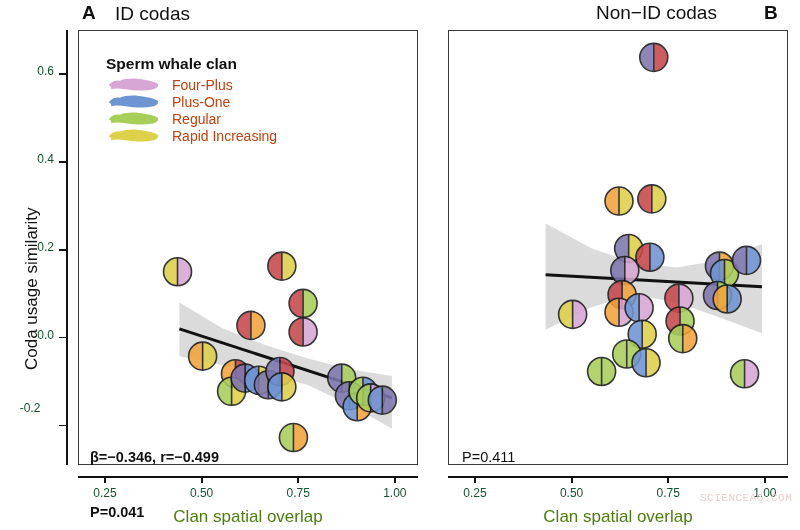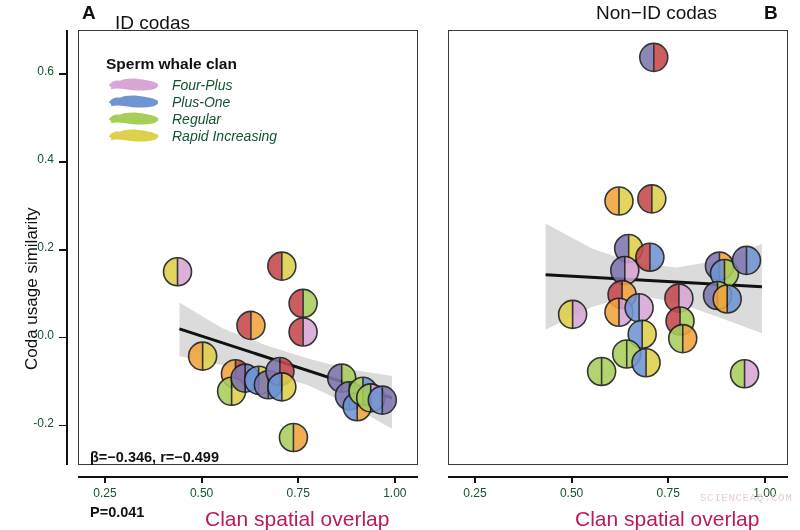--- a/index.html
+++ b/index.html
@@ -11,48 +11,48 @@
   .panel{position:absolute;}
   .panel-title{position:absolute;font-size:19px;color:#111;white-space:nowrap;}
   .panel-letter{position:absolute;font-size:19px;font-weight:bold;color:#111;}
 
   .plotbox{position:absolute;border:1.6px solid #3a3a3a;background:#fff;box-sizing:border-box;overflow:hidden;}
 
   
   .axis-line{position:absolute;background:#111;}
   .tick{position:absolute;background:#111;}
   .ticklabel{position:absolute;font-size:12px;color:#14532d;text-align:center;white-space:nowrap;}
-  .axis-title{position:absolute;font-size:21px;color:#be185d;white-space:nowrap;margin-left:37px;}
+  .axis-title{position:absolute;font-size:17px;color:#4d7c0f;white-space:nowrap;}
   .ylabel{position:absolute;font-size:17px;color:#111;white-space:nowrap;
           transform-origin:0 0;transform:rotate(-90deg);}
 
   
   .legend{position:absolute;}
   .legend-title{font-size:15.5px;font-weight:bold;color:#111;margin-bottom:3px;white-space:nowrap;}
   .legend-row{display:flex;align-items:center;height:17px;}
   .legend-swatch{width:56px;height:15px;flex:0 0 56px;margin-right:10px;}
-  .legend-label{font-size:14px;color:#14532d;white-space:nowrap;font-style:italic;}
+  .legend-label{font-size:14px;color:#c2410c;white-space:nowrap;}
 
   
   .stats{position:absolute;font-size:14.5px;color:#111;line-height:1.25;white-space:pre;}
   .stats.bold{font-weight:bold;}
 
   .watermark{position:absolute;font-size:11px;color:#e9cfcf;letter-spacing:.5px;
              white-space:nowrap;user-select:none;font-family:Liberation Mono, monospace;}
 
   svg{display:block;}
 </style>
 </head>
 <body>
 
 <div id="figure">
 
   <div class="panel">
     <div class="panel-letter" style="left:82px;top:2px;">A</div>
-    <div class="panel-title" style="left:115px;top:12px;">ID codas</div>
+    <div class="panel-title" style="left:115px;top:3px;">ID codas</div>
     <div class="plotbox" id="boxA" style="left:78px;top:30px;width:340px;height:435px;">
       <svg id="svgA" width="340" height="435">
           <path d="M100.45454545454544,271.54545454545456 L142.95454545454547,297.030303030303 L185.45454545454544,313.72727272727275 L227.95454545454544,327.3484848484849 L270.4545454545454,338.33333333333337 L312.95454545454544,344.92424242424244 L312.95454545454544,397.6515151515151 L270.4545454545454,373.4848484848485 L227.95454545454544,353.7121212121212 L185.45454545454544,342.72727272727275 L142.95454545454547,333.93939393939394 L100.45454545454544,325.1515151515152 Z" fill="#d9d9d9" stroke="none" opacity="0.95"></path>
           <line x1="100.45454545454544" y1="297.9090909090909" x2="312.95454545454544" y2="366.8939393939394" stroke="#111" stroke-width="3"></line>
           <g opacity="0.88">
             <path d="M98.52272727272727,226.7878787878788 A14,14 0 0 0 98.52272727272727,254.7878787878788 Z" fill="#ddd04a" stroke="none"></path>
             <path d="M98.52272727272727,226.7878787878788 A14,14 0 0 1 98.52272727272727,254.7878787878788 Z" fill="#d7a6d5" stroke="none"></path>
             <circle cx="98.52272727272727" cy="240.7878787878788" r="14" fill="none" stroke="#1a1a1a" stroke-width="1.6"></circle>
             <line x1="98.52272727272727" y1="226.7878787878788" x2="98.52272727272727" y2="254.7878787878788" stroke="#1a1a1a" stroke-width="1.6"></line>
           </g>
@@ -359,20 +359,21 @@
           <g opacity="0.88">
             <path d="M295.5681818181817,328.72727272727275 A14,14 0 0 0 295.5681818181817,356.72727272727275 Z" fill="#a8ce5a" stroke="none"></path>
             <path d="M295.5681818181817,328.72727272727275 A14,14 0 0 1 295.5681818181817,356.72727272727275 Z" fill="#d7a6d5" stroke="none"></path>
             <circle cx="295.5681818181817" cy="342.72727272727275" r="14" fill="none" stroke="#1a1a1a" stroke-width="1.6"></circle>
             <line x1="295.5681818181817" y1="328.72727272727275" x2="295.5681818181817" y2="356.72727272727275" stroke="#1a1a1a" stroke-width="1.6"></line>
           </g>
         </svg>
     </div>
 
     <div class="stats" style="left:462px;top:412px;">
+      <div>P=0.411</div>
     </div>
   </div>
 
   <div id="axes-layer">
       <div class="axis-line" style="left:78px;top:476px;width:340px;height:1.8px;"></div>
       <div class="tick" style="left:104.14545454545454px;top:476px;width:1.8px;height:7px;"></div>
       <div class="ticklabel" style="left:75.04545454545455px;top:486px;width:60px;">0.25</div>
       <div class="tick" style="left:200.73636363636362px;top:476px;width:1.8px;height:7px;"></div>
       <div class="ticklabel" style="left:171.63636363636363px;top:486px;width:60px;">0.50</div>
       <div class="tick" style="left:297.32727272727277px;top:476px;width:1.8px;height:7px;"></div>
@@ -385,21 +386,21 @@
       <div class="ticklabel" style="left:445.04545454545456px;top:486px;width:60px;">0.25</div>
       <div class="tick" style="left:570.7363636363636px;top:476px;width:1.8px;height:7px;"></div>
       <div class="ticklabel" style="left:541.6363636363636px;top:486px;width:60px;">0.50</div>
       <div class="tick" style="left:667.3272727272728px;top:476px;width:1.8px;height:7px;"></div>
       <div class="ticklabel" style="left:638.2272727272727px;top:486px;width:60px;">0.75</div>
       <div class="tick" style="left:763.9181818181818px;top:476px;width:1.8px;height:7px;"></div>
       <div class="ticklabel" style="left:734.8181818181818px;top:486px;width:60px;">1.00</div>
       <div class="axis-title" style="left:538px;top:507px;width:160px;text-align:center;">Clan spatial overlap</div>
       <div class="axis-line" style="left:66px;top:30px;width:1.8px;height:435px;"></div>
       <div class="tick" style="left:59px;top:424.5545454545455px;width:7px;height:1.8px;"></div>
-      <div class="ticklabel" style="left:6px;top:416px;width:48px;text-align:right;">-0.2</div>
+      <div class="ticklabel" style="left:6px;top:401px;width:48px;">-0.2</div>
       <div class="tick" style="left:59px;top:336.6757575757576px;width:7px;height:1.8px;"></div>
       <div class="ticklabel" style="left:6px;top:327.57575757575756px;width:48px;text-align:right;">0.0</div>
       <div class="tick" style="left:59px;top:248.79696969696968px;width:7px;height:1.8px;"></div>
       <div class="ticklabel" style="left:6px;top:239.6969696969697px;width:48px;text-align:right;">0.2</div>
       <div class="tick" style="left:59px;top:160.91818181818186px;width:7px;height:1.8px;"></div>
       <div class="ticklabel" style="left:6px;top:151.81818181818187px;width:48px;text-align:right;">0.4</div>
       <div class="tick" style="left:59px;top:73.03939393939399px;width:7px;height:1.8px;"></div>
       <div class="ticklabel" style="left:6px;top:63.939393939393995px;width:48px;text-align:right;">0.6</div>
     </div>
 

